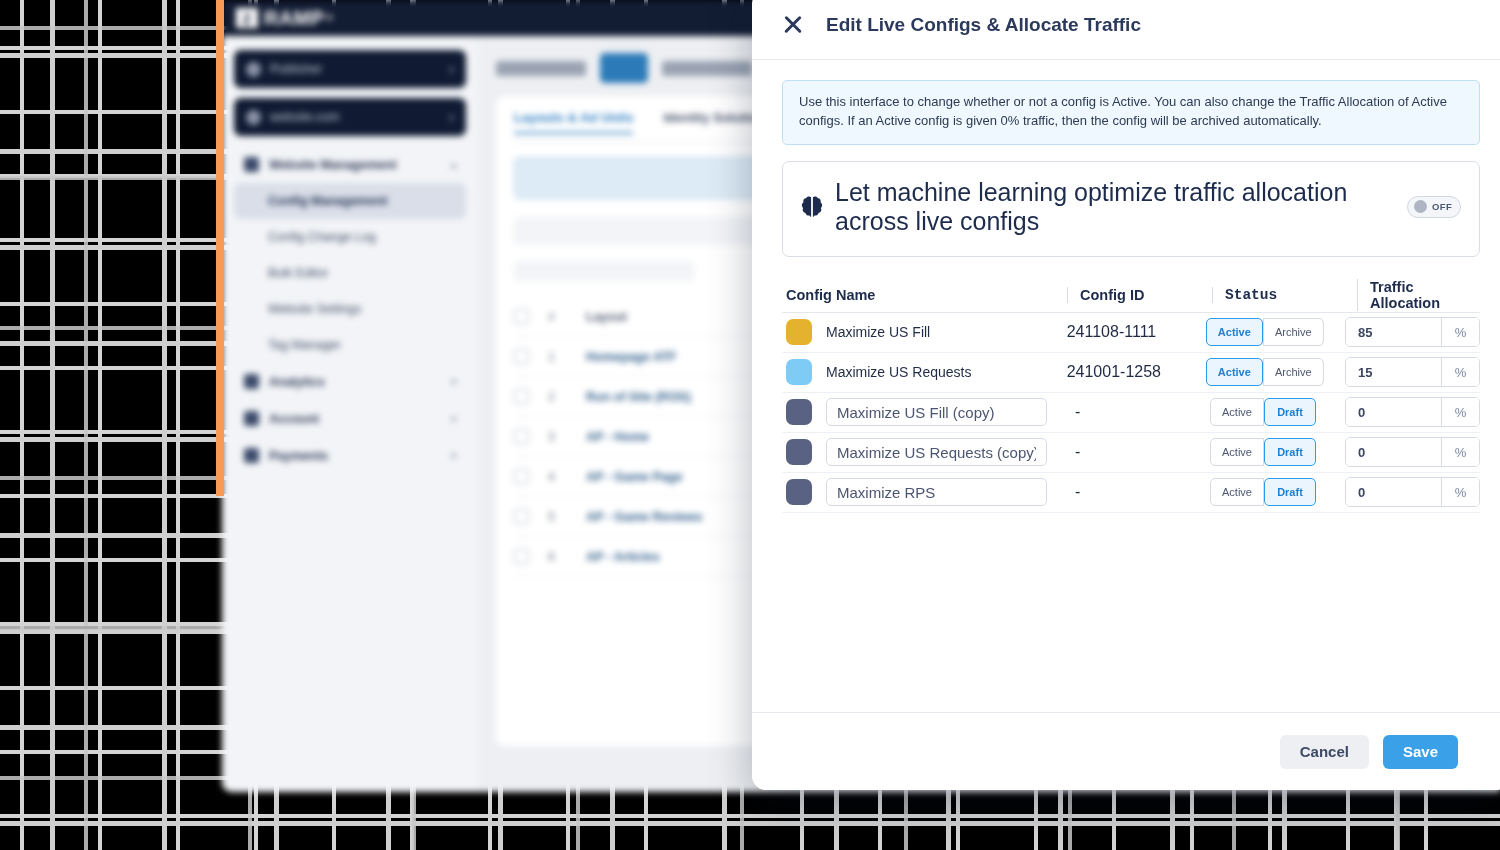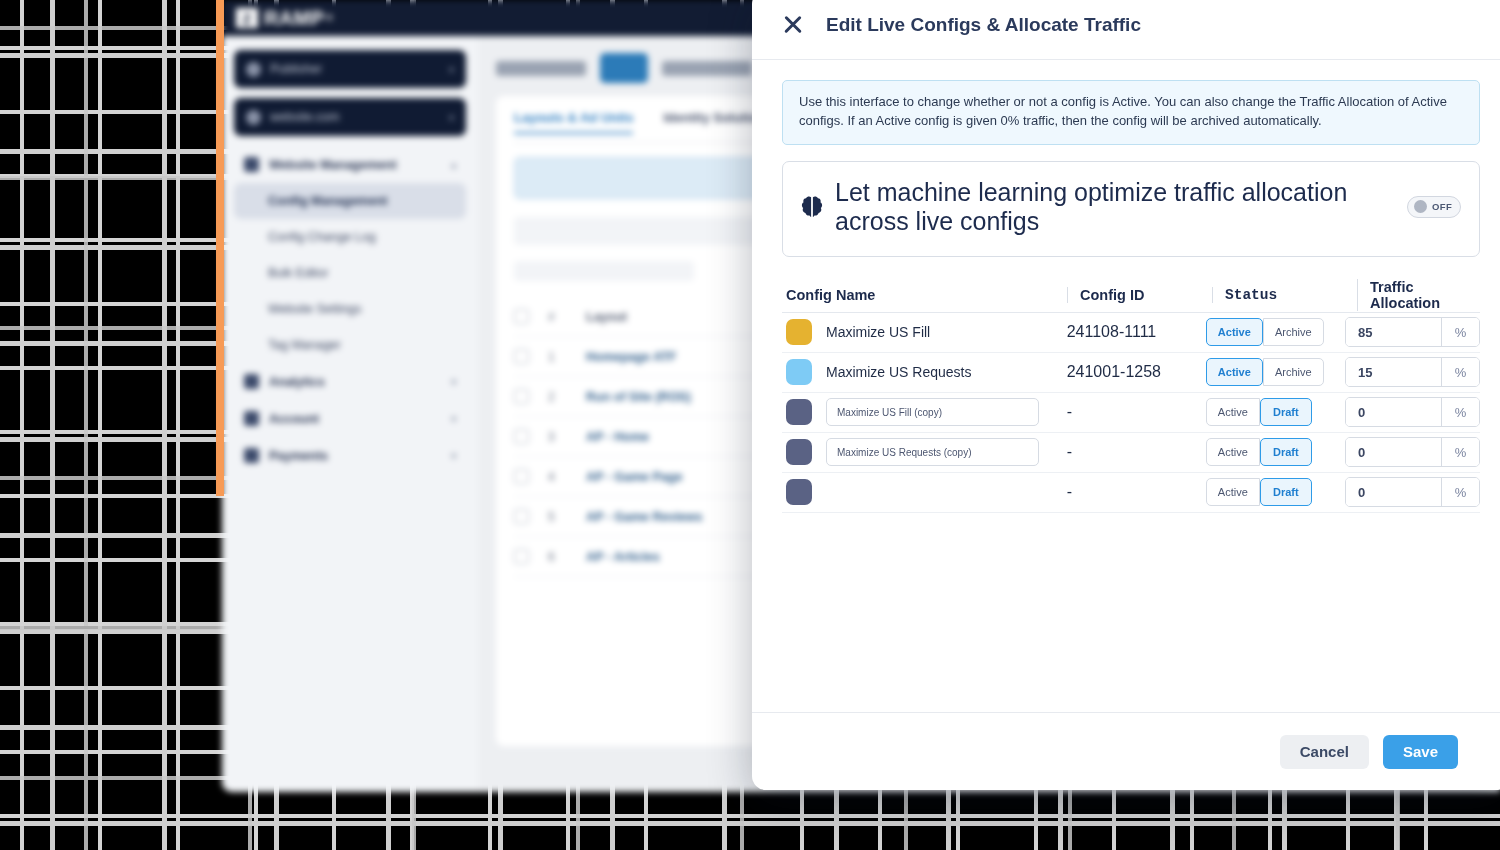--- a/index.html
+++ b/index.html
@@ -169,21 +169,21 @@
 
   .cfg-row {
     display: flex; align-items: center; height: 40px;
     border-bottom: 1px solid #EDF0F4;
   }
   .swatch { width: 26px; height: 26px; border-radius: 7px; flex: none; margin-right: 14px; }
   .cfg-name-cell { width: 285px; display: flex; align-items: center; padding-left: 4px; }
   .cfg-name-text { font-size: 14px; color: #1F2B45; }
   .cfg-name-input {
     flex: 1; height: 28px; border: 1px solid #D6DBE3; border-radius: 5px;
-    padding: 0 10px; font-size: 10px; color: #4C5670;
+    padding: 0 10px; font-size: 15px; color: #4C5670;
     font-family: "Liberation Sans", sans-serif; background: #fff;
     margin-right: 16px;
   }
   .cfg-id { width: 145px; font-size: 16px; color: #1F2B45; padding-left: 12px; }
   .cfg-status { width: 145px; padding-left: 12px; display: flex; }
   .seg {
     display: inline-flex; border-radius: 5px; overflow: visible;
   }
   .seg-btn {
     height: 28px; min-width: 52px; padding: 0 11px;
@@ -488,20 +488,21 @@
             <div class="alloc-wrap">
               <input class="alloc-input" value="0" style="">
               <span class="alloc-pct">%</span>
             </div>
           </div>
         </div>
 
         <div class="cfg-row">
           <div class="cfg-name-cell">
             <span class="swatch" style="background:#5A6284;"></span>
+            <input class="cfg-name-input" value="Maximize RPS" style="">
           </div>
           <div class="cfg-id">-</div>
           <div class="cfg-status">
             <div class="seg">
               <button class="seg-btn">Active</button>
               <button class="seg-btn on">Draft</button>
             </div>
           </div>
           <div class="cfg-alloc">
             <div class="alloc-wrap">

